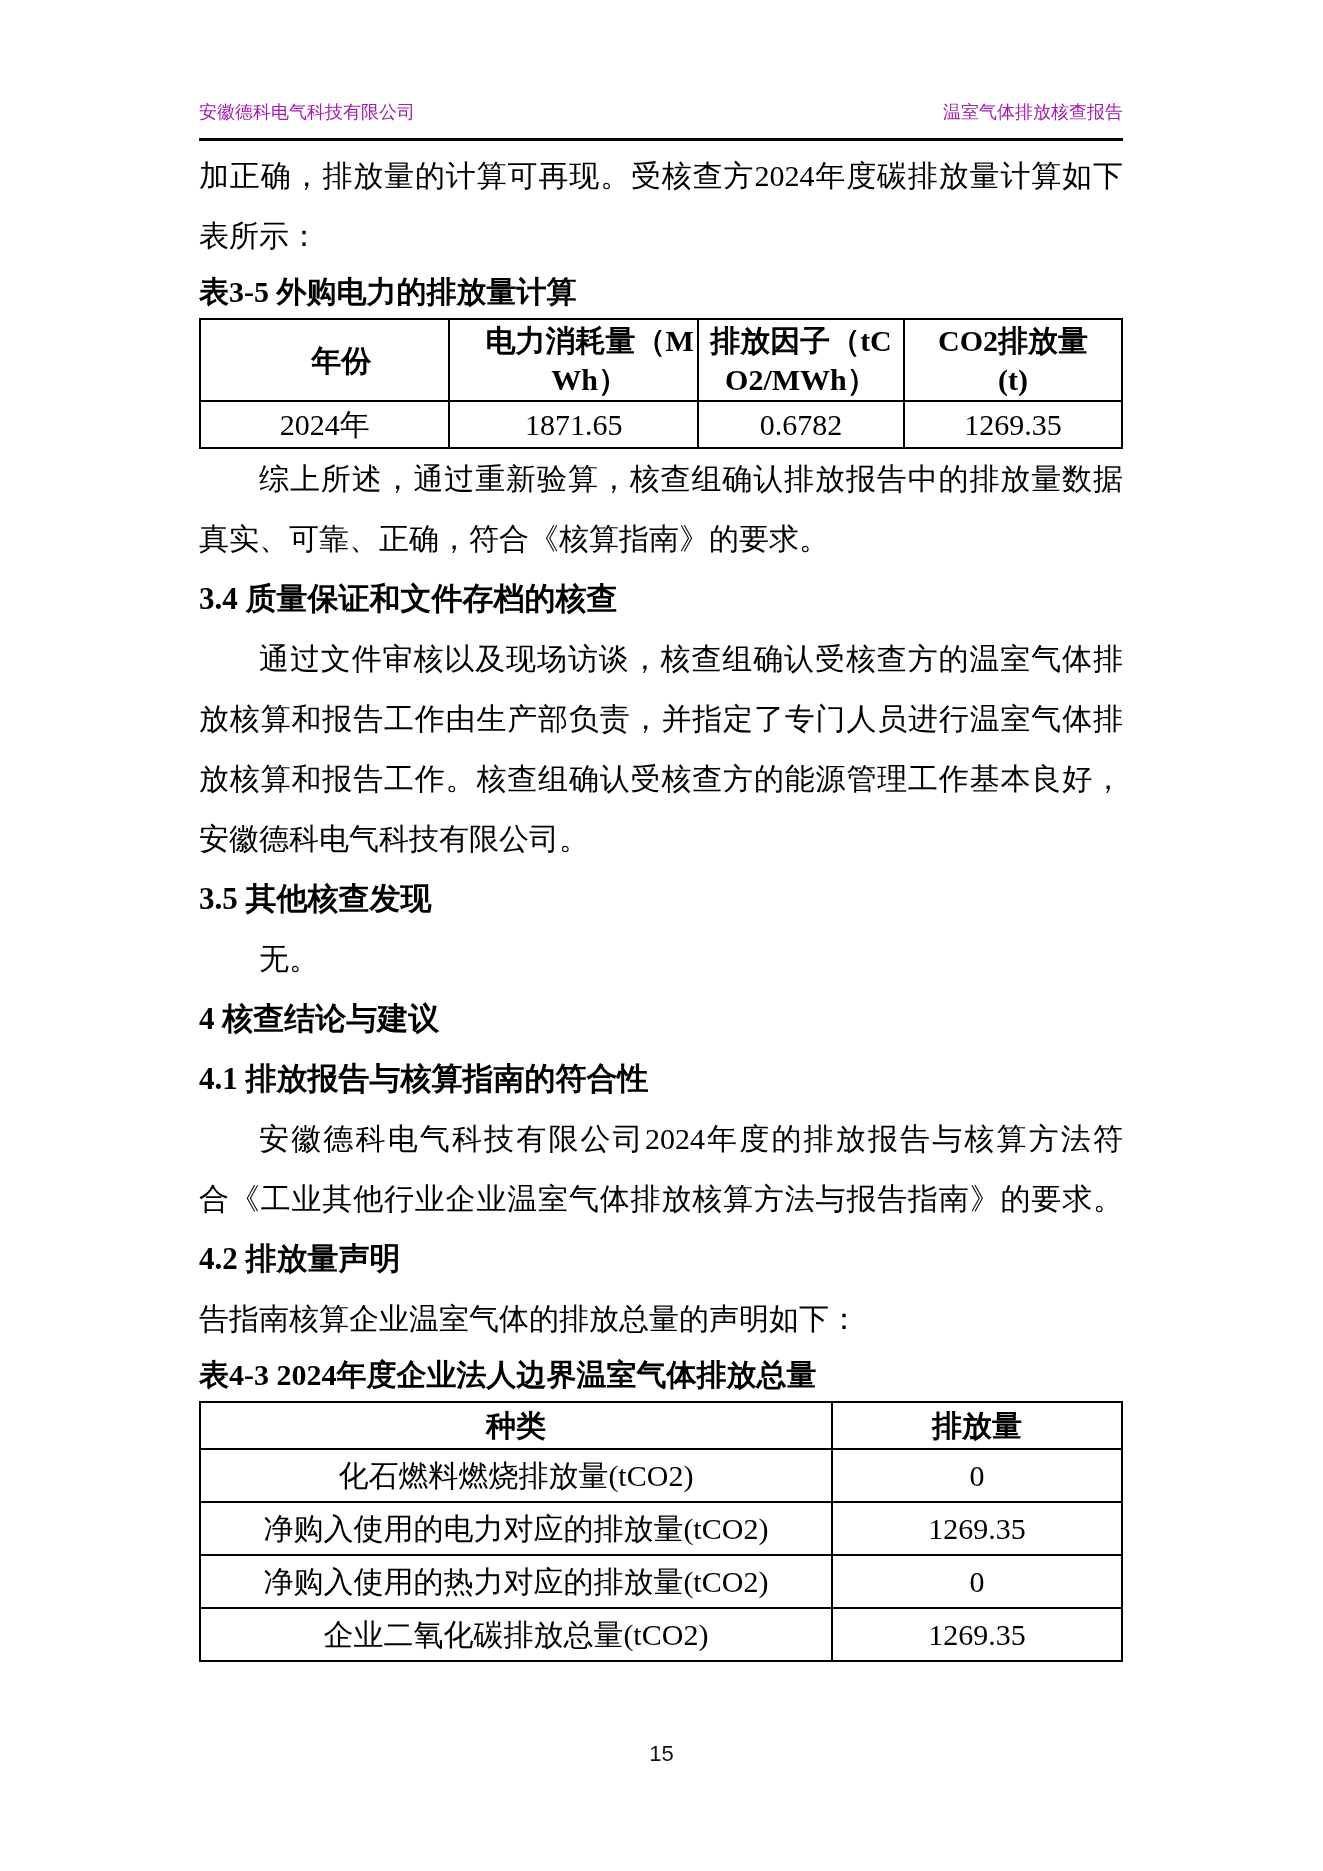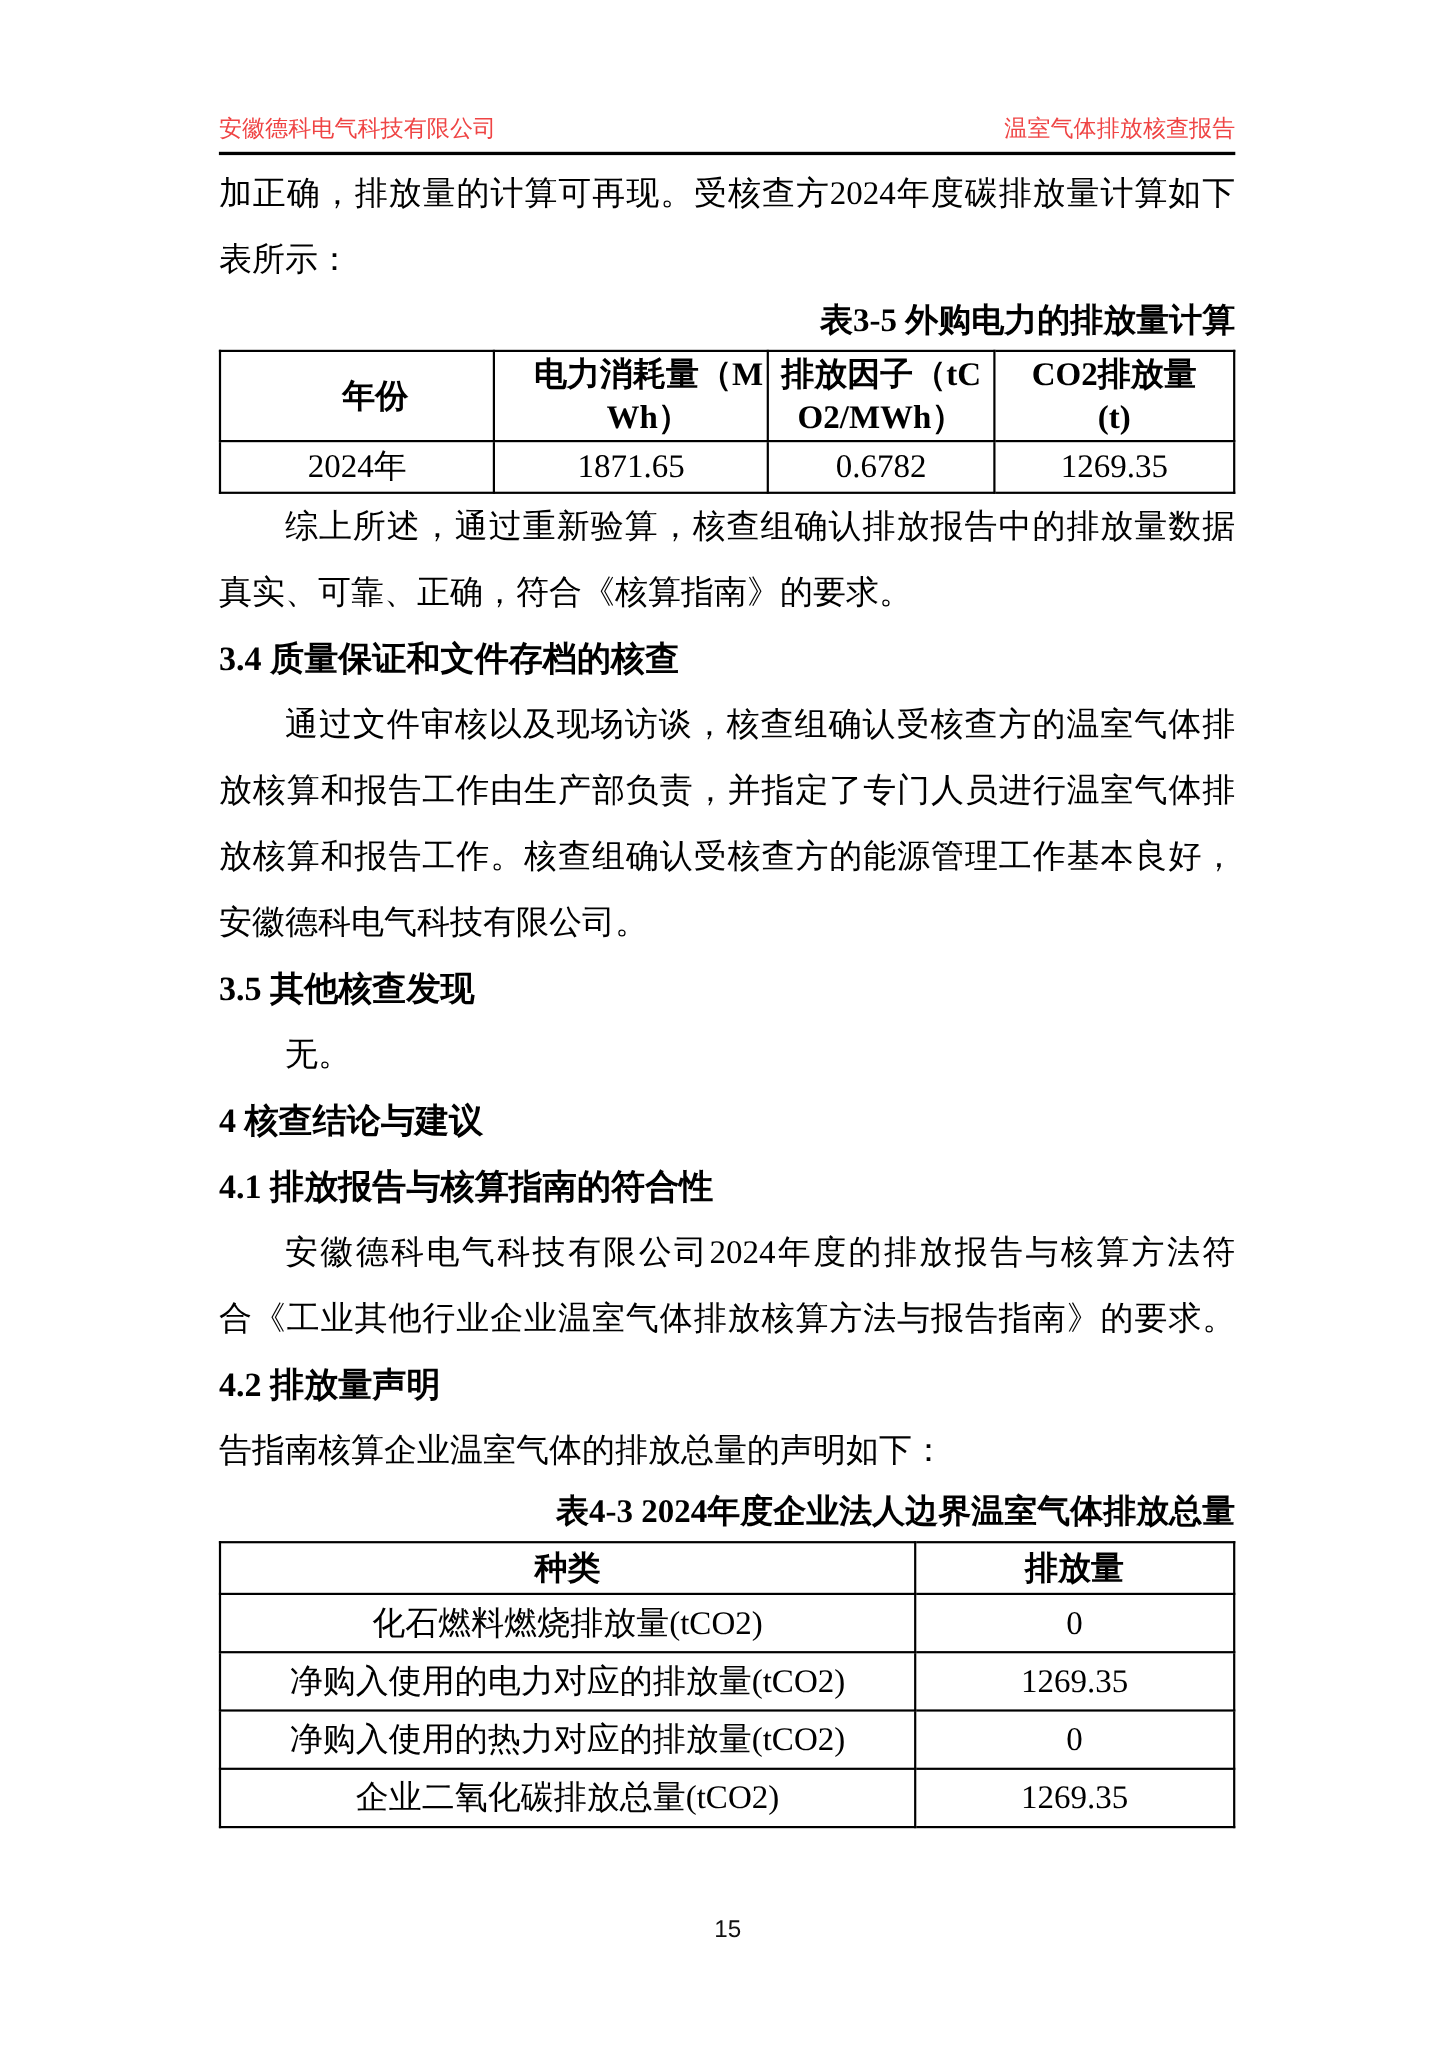--- a/index.html
+++ b/index.html
@@ -8,34 +8,34 @@
     width:1323px;height:1871px;
     margin:0 auto;
     background:#ffffff;
     font-family:"Liberation Serif","DejaVu Serif",serif;
     color:#000;
     overflow:hidden;
   }
   .content{position:absolute;left:199px;top:100px;width:924px;}
 
   .pageheader{
-    display:flex;justify-content:space-between;align-items:flex-end;
-    font-size:21px;color:#ef4444;
+    display:flex;justify-content:space-between;align-items:flex-start;
+    font-size:18px;color:#a21caf;
     padding-bottom:7px;border-bottom:3px solid #000;
     height:31px;margin-bottom:5px;
   }
 
   .line{
     height:60px;line-height:60px;font-size:30px;
     overflow:visible;
   }
   .stretch{text-align:justify;text-align-last:justify;}
   .indent{text-indent:60px;}
   .heading{height:60px;line-height:60px;font-size:31px;font-weight:bold;white-space:pre;}
-  .caption{height:52px;line-height:52px;font-size:30px;font-weight:bold;text-align:right;}
+  .caption{height:52px;line-height:52px;font-size:30px;font-weight:bold;text-align:left;}
 
   table{width:100%;border-collapse:collapse;table-layout:fixed;}
   th,td{border:2px solid #000;text-align:center;vertical-align:middle;padding:0;}
 
   .t35 th{font-size:30px;font-weight:bold;line-height:39px;height:80px;word-break:break-all;}
   .t35 td{font-size:30px;height:45px;line-height:45px;}
   .t35 .c1{width:25.4%;padding-left:33px;}
   .t35 .c2{width:25.4%;padding-left:32px;}
   .t35 .c3{width:23.9%;}
   .t35 .c4{width:25.3%;}

